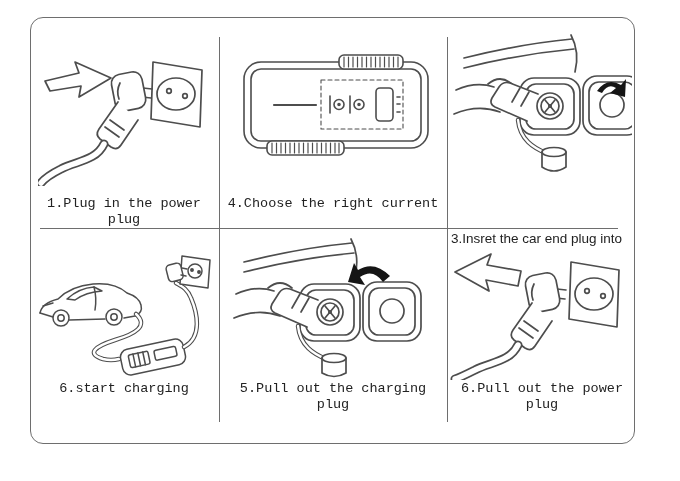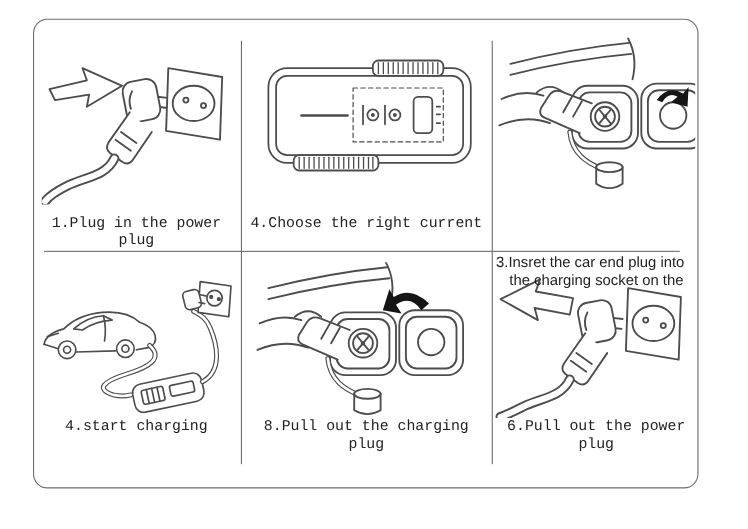--- a/index.html
+++ b/index.html
@@ -219,18 +219,17 @@
       <line x1="69" y1="86" x2="83" y2="96"></line>
       <path d="M68,103 C60,120 40,120 25,128 C15,133 9,136 5,137" stroke-width="9"></path>
       <path d="M68,103 C60,120 40,120 25,128 C15,133 9,136 5,137" stroke="#ffffff" stroke-width="5.5"></path>
     </g>
   </svg>
 
   <div class="caption cap-center cap1">1.Plug in the power plug</div>
   <div class="caption cap-center cap2">4.Choose the right current</div>
   <div class="caption cap3">
     <span class="l1">3.Insret the car end plug into</span>
-    <span class="l2">the charging socket on the</span>
   </div>
-  <div class="caption cap-center cap4">4.start charging</div>
-  <div class="caption cap-center cap5">8.Pull out the charging plug</div>
+  <div class="caption cap-center cap4">6.start charging</div>
+  <div class="caption cap-center cap5">5.Pull out the charging plug</div>
   <div class="caption cap-center cap6">6.Pull out the power plug</div>
 </div>
 
 </body></html>

